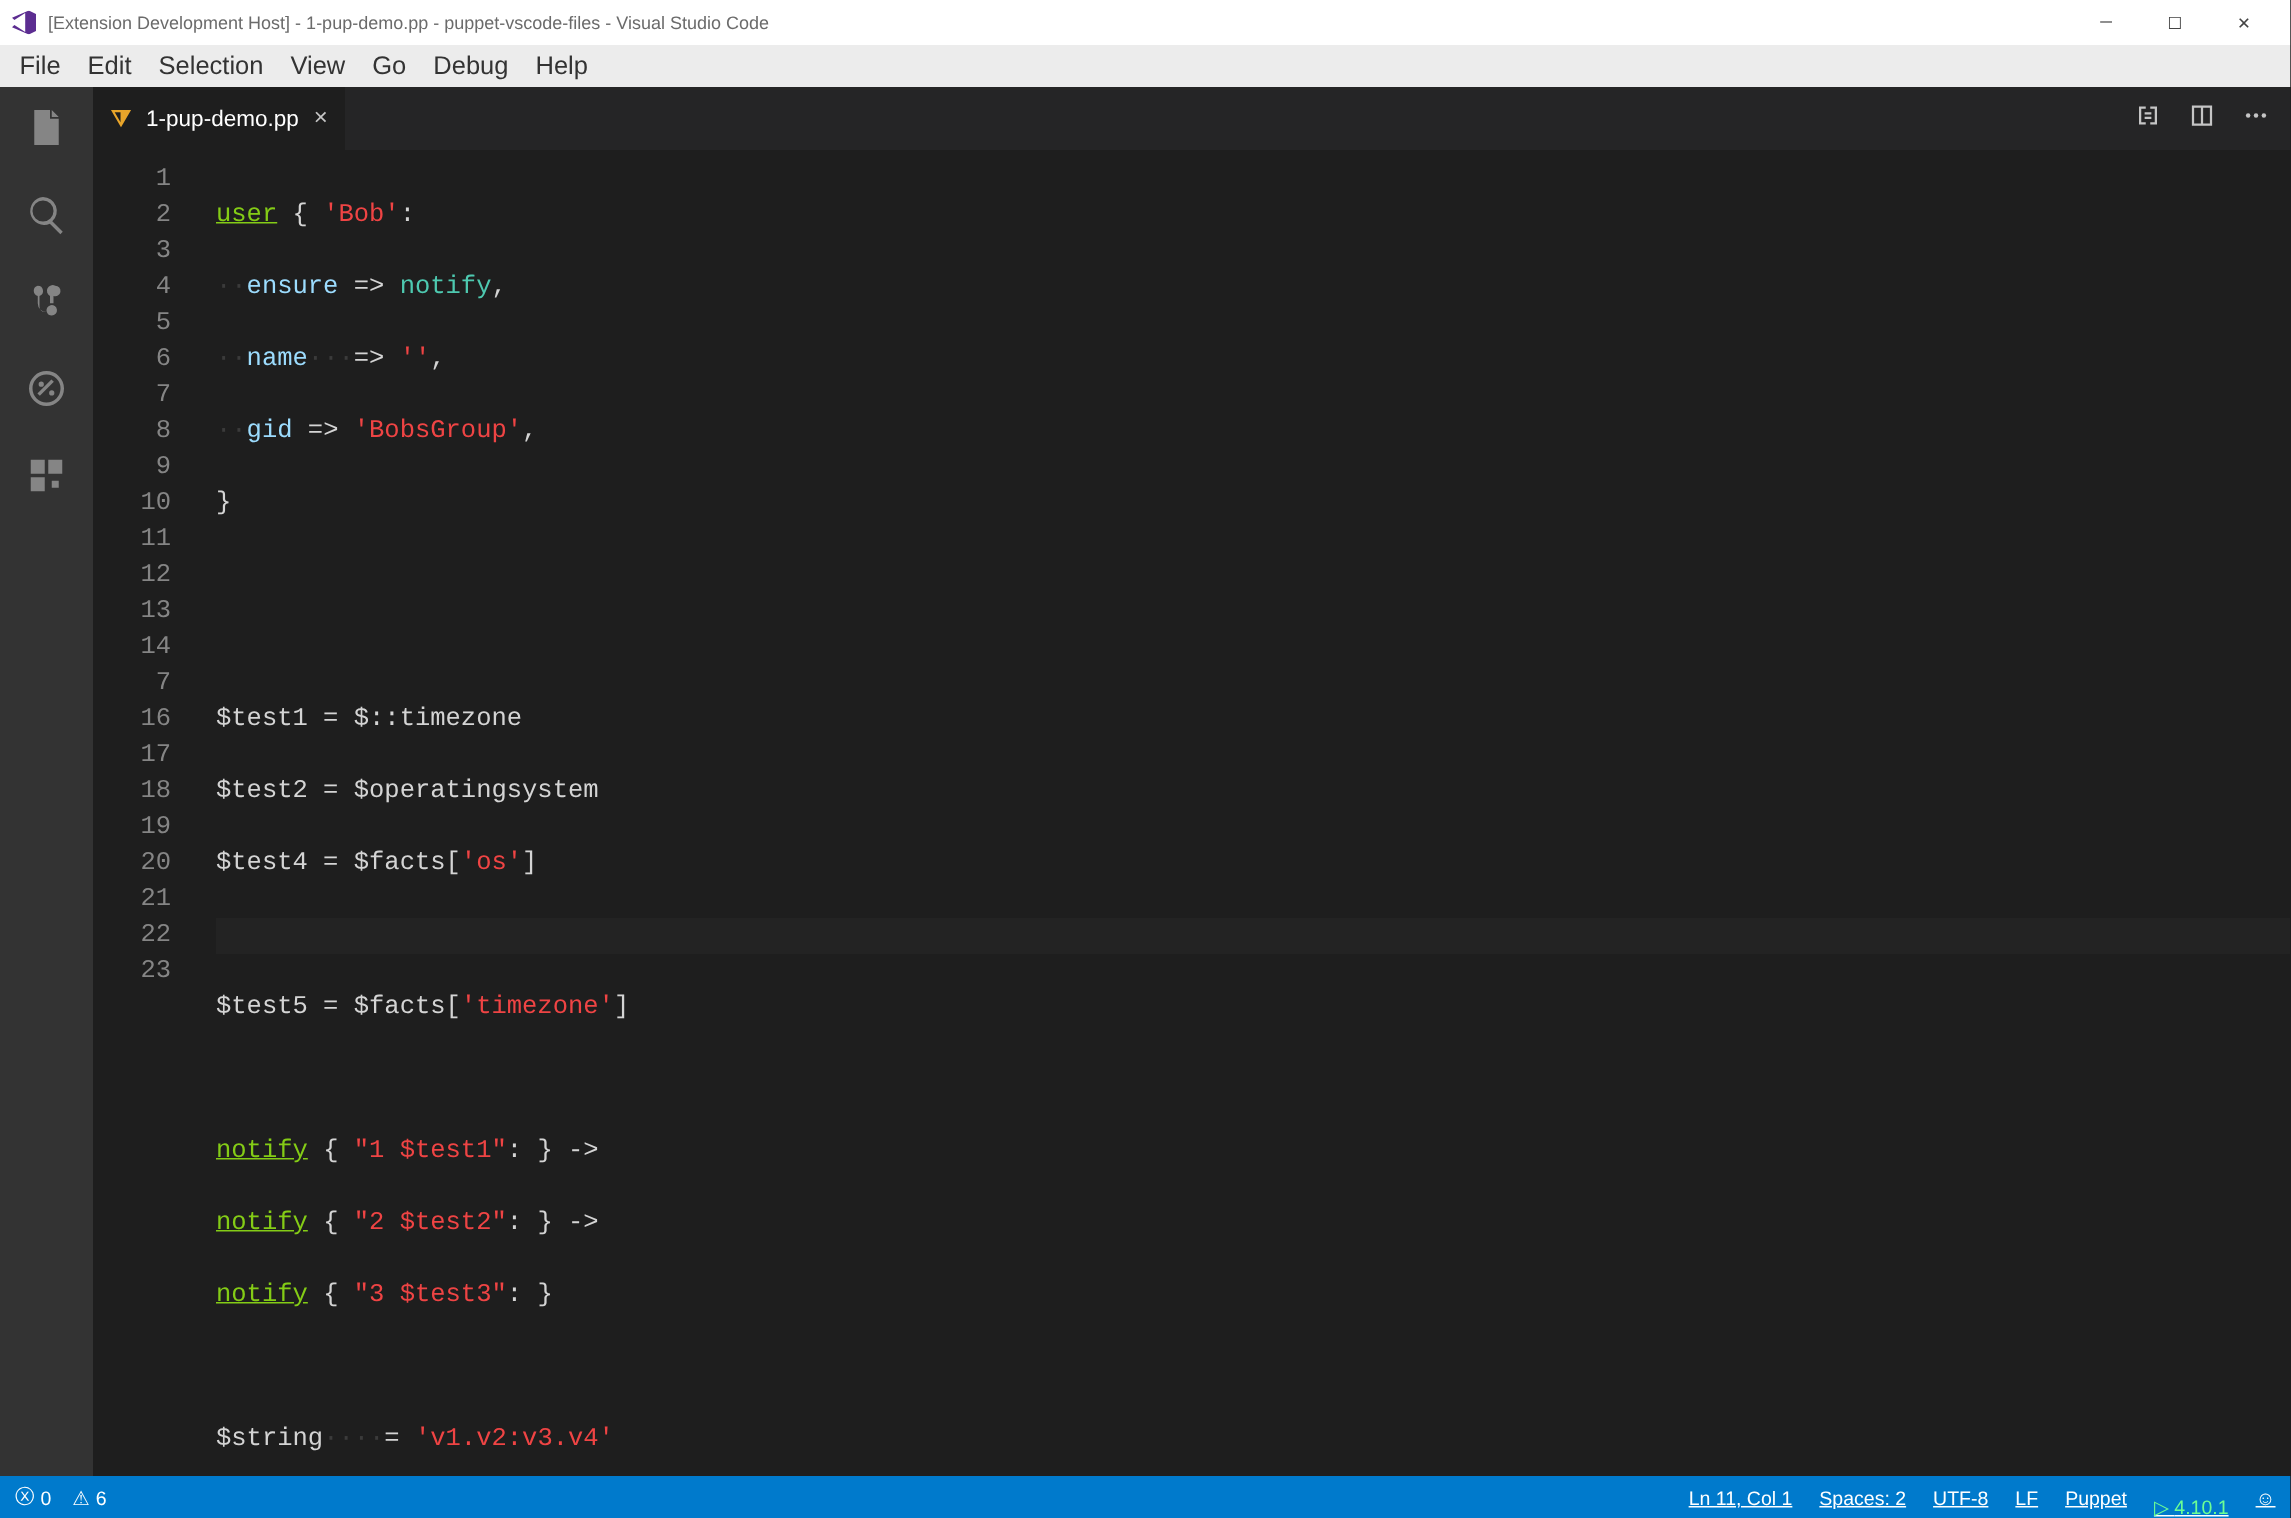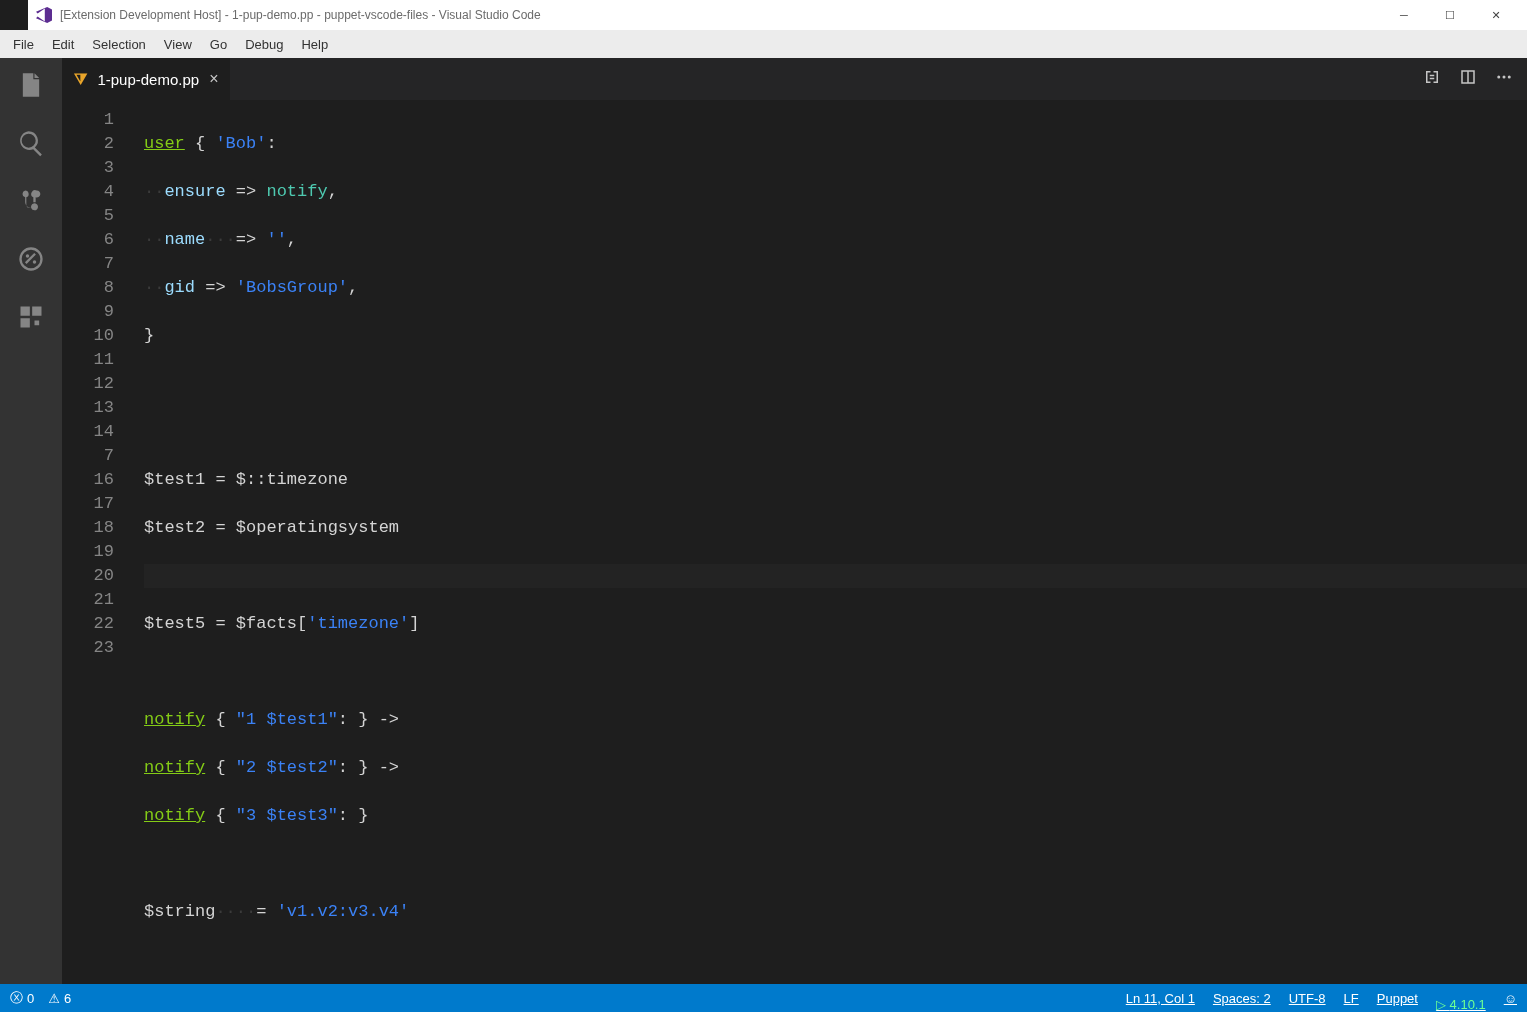--- a/index.html
+++ b/index.html
@@ -14,42 +14,41 @@
   flex-direction: column;
 }
 .titlebar {
   height: 30px;
   background: #ffffff;
   color: #6b6b6b;
   display: flex;
   align-items: center;
   padding: 0 8px;
   font-size: 12px;
-  margin-left: 28px;
 }
 .titlebar .vs-icon {
   width: 16px; height: 16px;
   background: #5c2d91;
   margin-right: 8px;
   clip-path: polygon(70% 0,100% 15%,100% 85%,70% 100%,0 70%,10% 60%,55% 90%,55% 10%,10% 40%,0 30%);
 }
 .titlebar .spacer { flex: 1; }
 .win-btn {
   width: 46px;
   text-align: center;
   color: #444;
   font-size: 11px;
 }
 .menubar {
   height: 28px;
   background: #ececec;
   display: flex;
   align-items: center;
   padding: 0 4px;
-  font-size: 13px;
+  font-size: 17px;
   color: #333;
 }
 .menubar span { padding: 0 9px; }
 .body-row {
   flex: 1;
   display: flex;
   min-height: 0;
 }
 .activitybar {
   width: 62px;
@@ -111,21 +110,21 @@
 .gutter div { height:24px; }
 .code {
   flex:1;
   padding: 8px 0 0 12px;
   white-space: pre;
   color:#d4d4d4;
 }
 .code .line { height:24px; }
 .code .line.current { background:#2a2a2a66; }
 .kw { color:#84cc16;text-decoration:underline; }
-.str { color:#3b82f6; }
+.str { color:#ef4444; }
 .prop { color:#9cdcfe; }
 .val { color:#4ec9b0; }
 .ws { color:#3b3b3b; }
 .statusbar {
   height: 28px;
   background:#007acc;
   color:#fff;
   display:flex;
   align-items:center;
   font-size:13px;
@@ -240,20 +239,21 @@
       <div class="code">
 <div class="line"><span class="kw">user</span><span> { </span><span class="str">'Bob'</span><span>:</span></div>
 <div class="line"><span class="ws">··</span><span class="prop">ensure</span><span> =&gt; </span><span class="val">notify</span><span>,</span></div>
 <div class="line"><span class="ws">··</span><span class="prop">name</span><span class="ws">···</span><span>=&gt; </span><span class="str">''</span><span>,</span></div>
 <div class="line"><span class="ws">··</span><span class="prop">gid</span><span> =&gt; </span><span class="str">'BobsGroup'</span><span>,</span></div>
 <div class="line"><span>}</span></div>
 <div class="line"></div>
 <div class="line"></div>
 <div class="line"><span>$test1 = $::timezone</span></div>
 <div class="line"><span>$test2 = $operatingsystem</span></div>
+<div class="line"><span>$test4 = $facts[</span><span class="str">'os'</span><span>]</span></div>
 <div class="line current"></div>
 <div class="line"><span>$test5 = $facts[</span><span class="str">'timezone'</span><span>]</span></div>
 <div class="line"></div>
 <div class="line"><span class="kw">notify</span><span> { </span><span class="str">"1 $test1"</span><span>: } -&gt;</span></div>
 <div class="line"><span class="kw">notify</span><span> { </span><span class="str">"2 $test2"</span><span>: } -&gt;</span></div>
 <div class="line"><span class="kw">notify</span><span> { </span><span class="str">"3 $test3"</span><span>: }</span></div>
 <div class="line"></div>
 <div class="line"><span>$string</span><span class="ws">····</span><span>= </span><span class="str">'v1.v2:v3.v4'</span></div>
 
 

